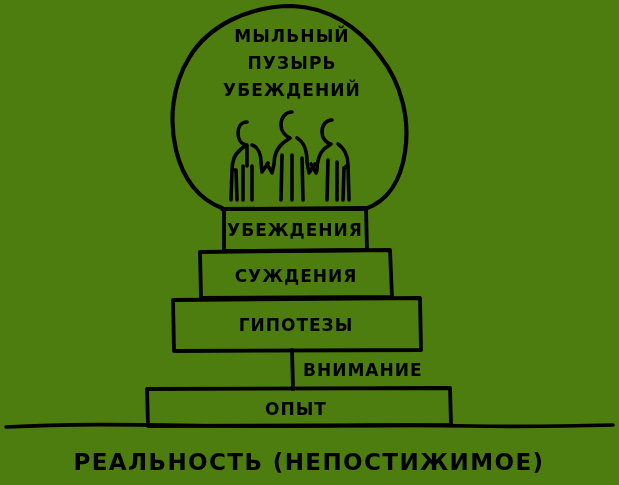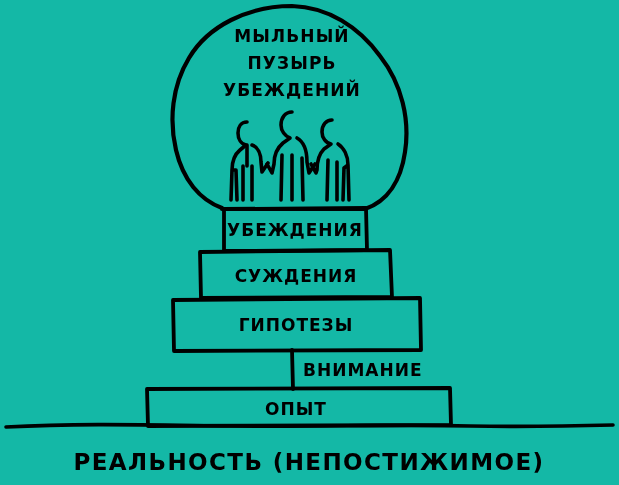--- a/index.html
+++ b/index.html
@@ -11,21 +11,21 @@
   body {
     width: 619px;
     height: 485px;
     overflow: hidden;
     font-family: "Liberation Sans", sans-serif;
   }
   #diagram-root {
     position: relative;
     width: 619px;
     height: 485px;
-    background: #14b8a6;
+    background: #4d7c0f;
   }
   svg#scene {
     display: block;
     width: 619px;
     height: 485px;
   }
   .stroke {
     fill: none;
     stroke: #000000;
     stroke-linecap: round;

